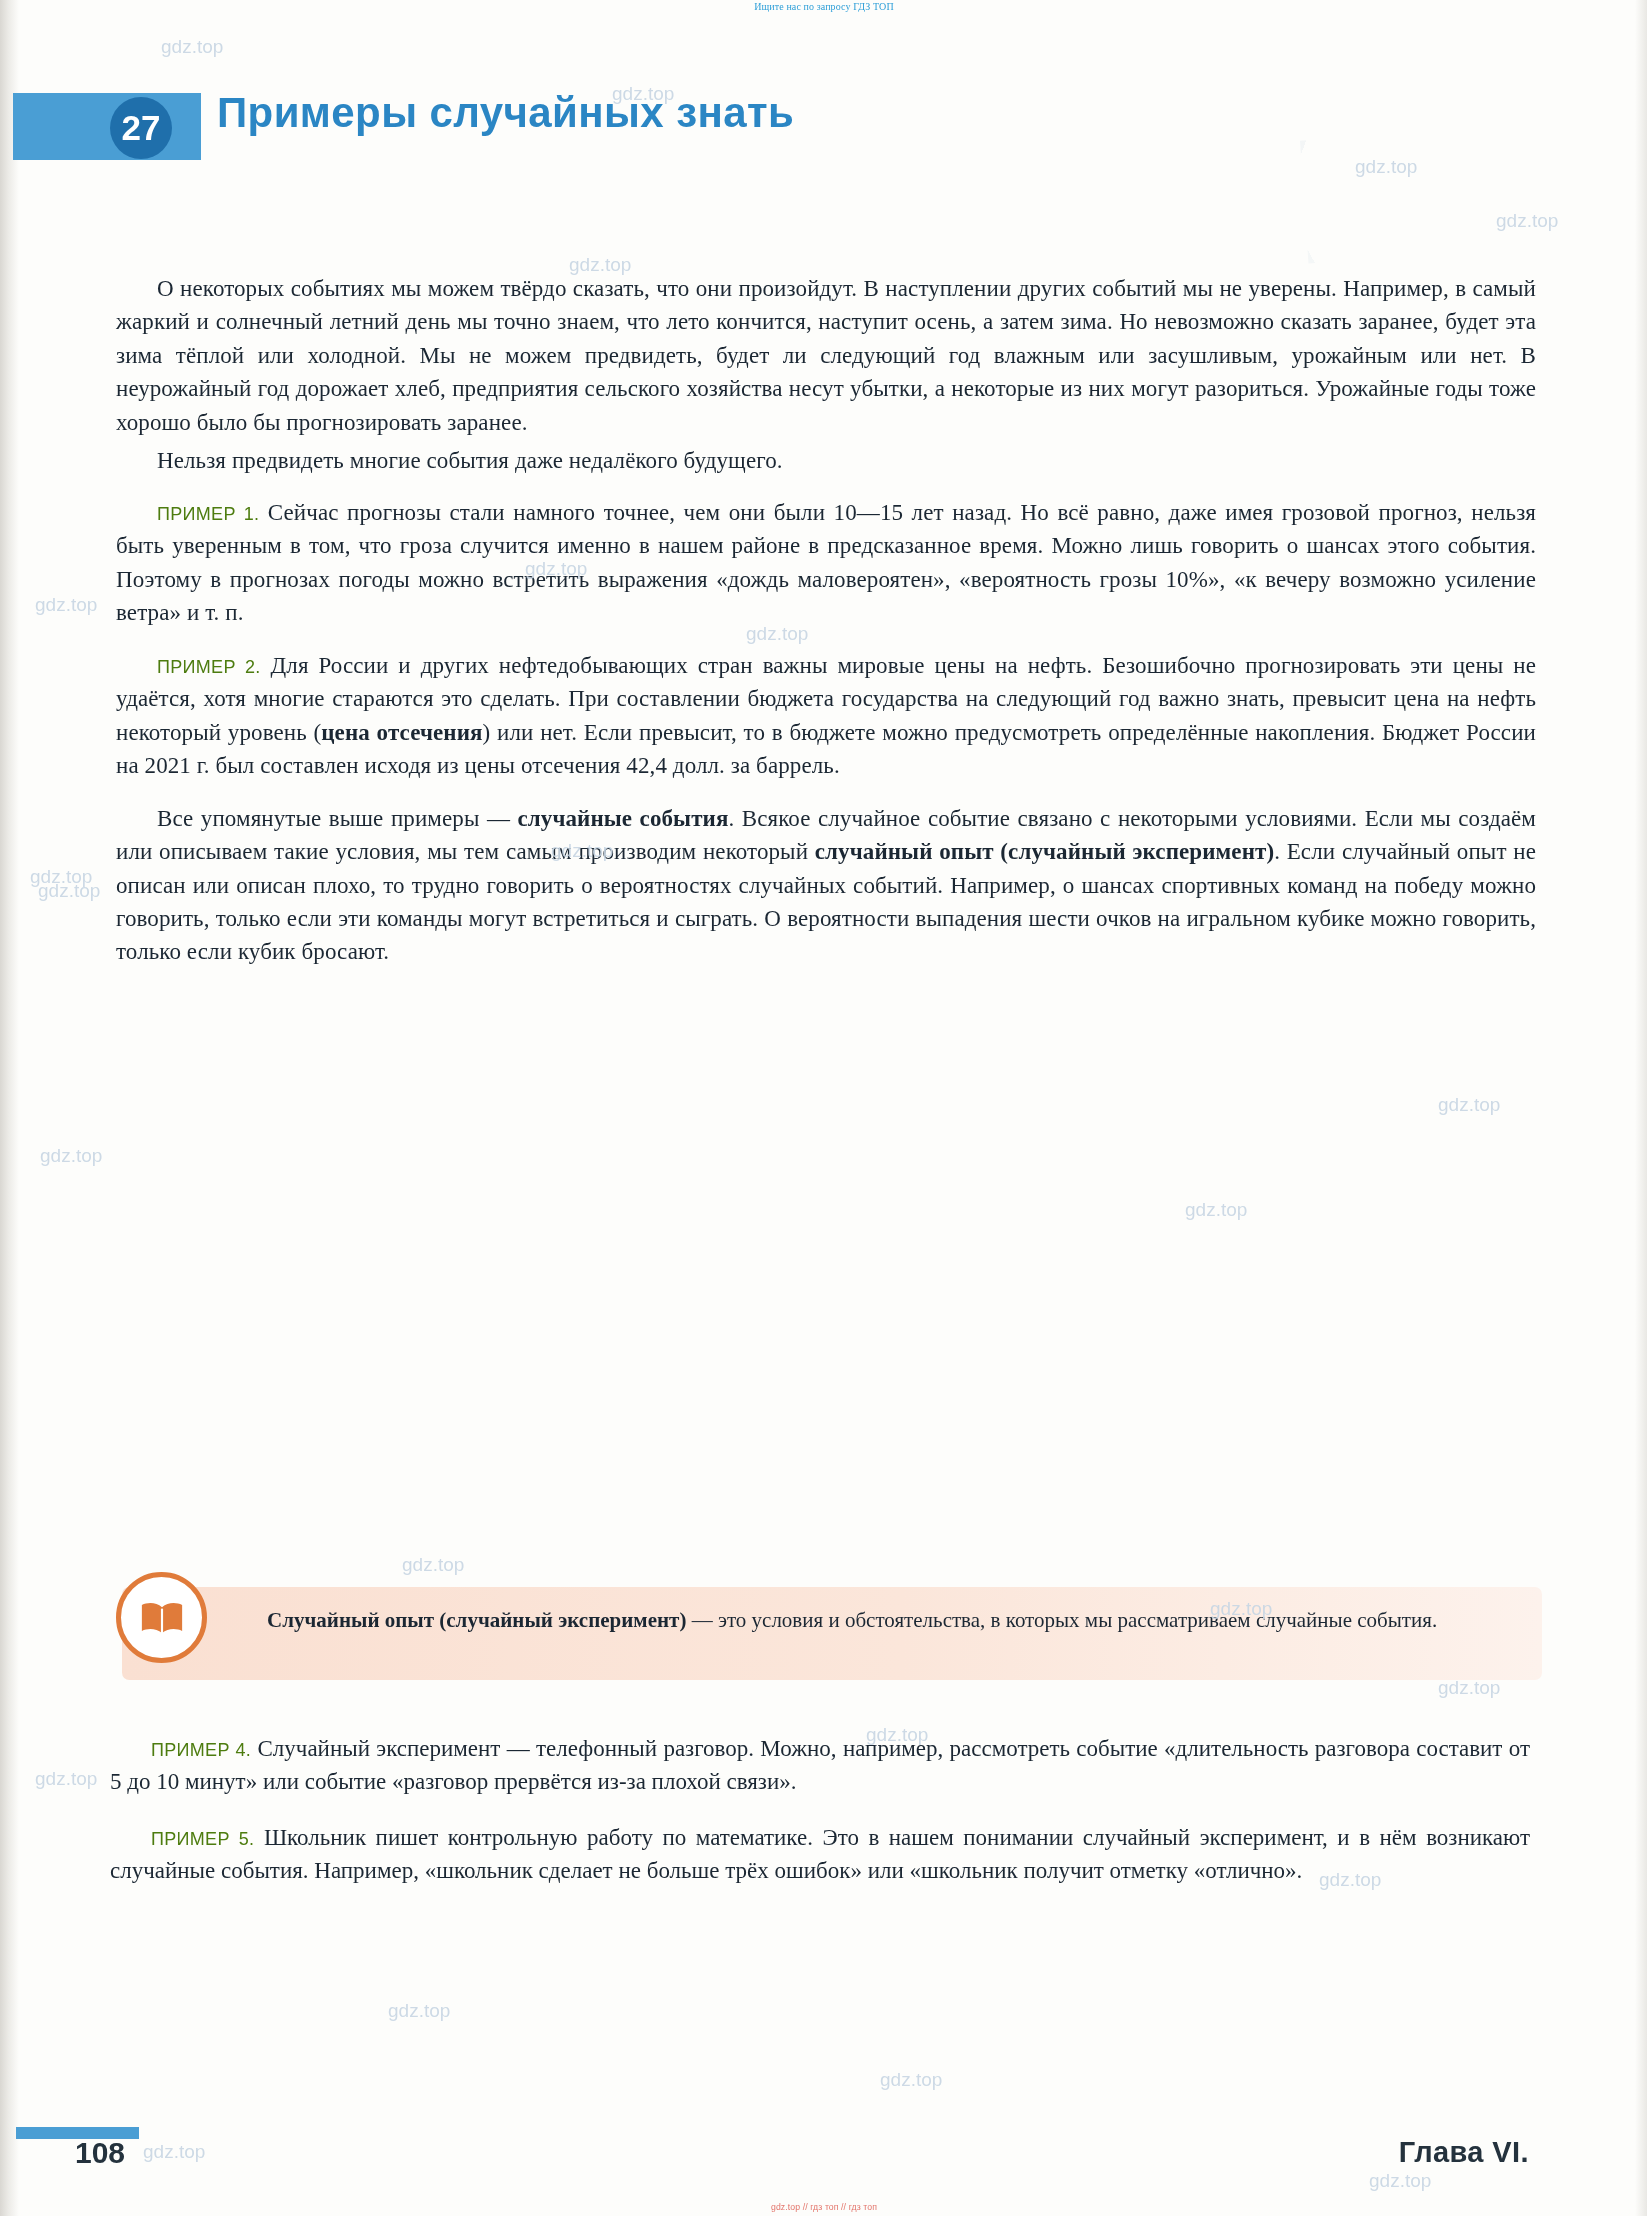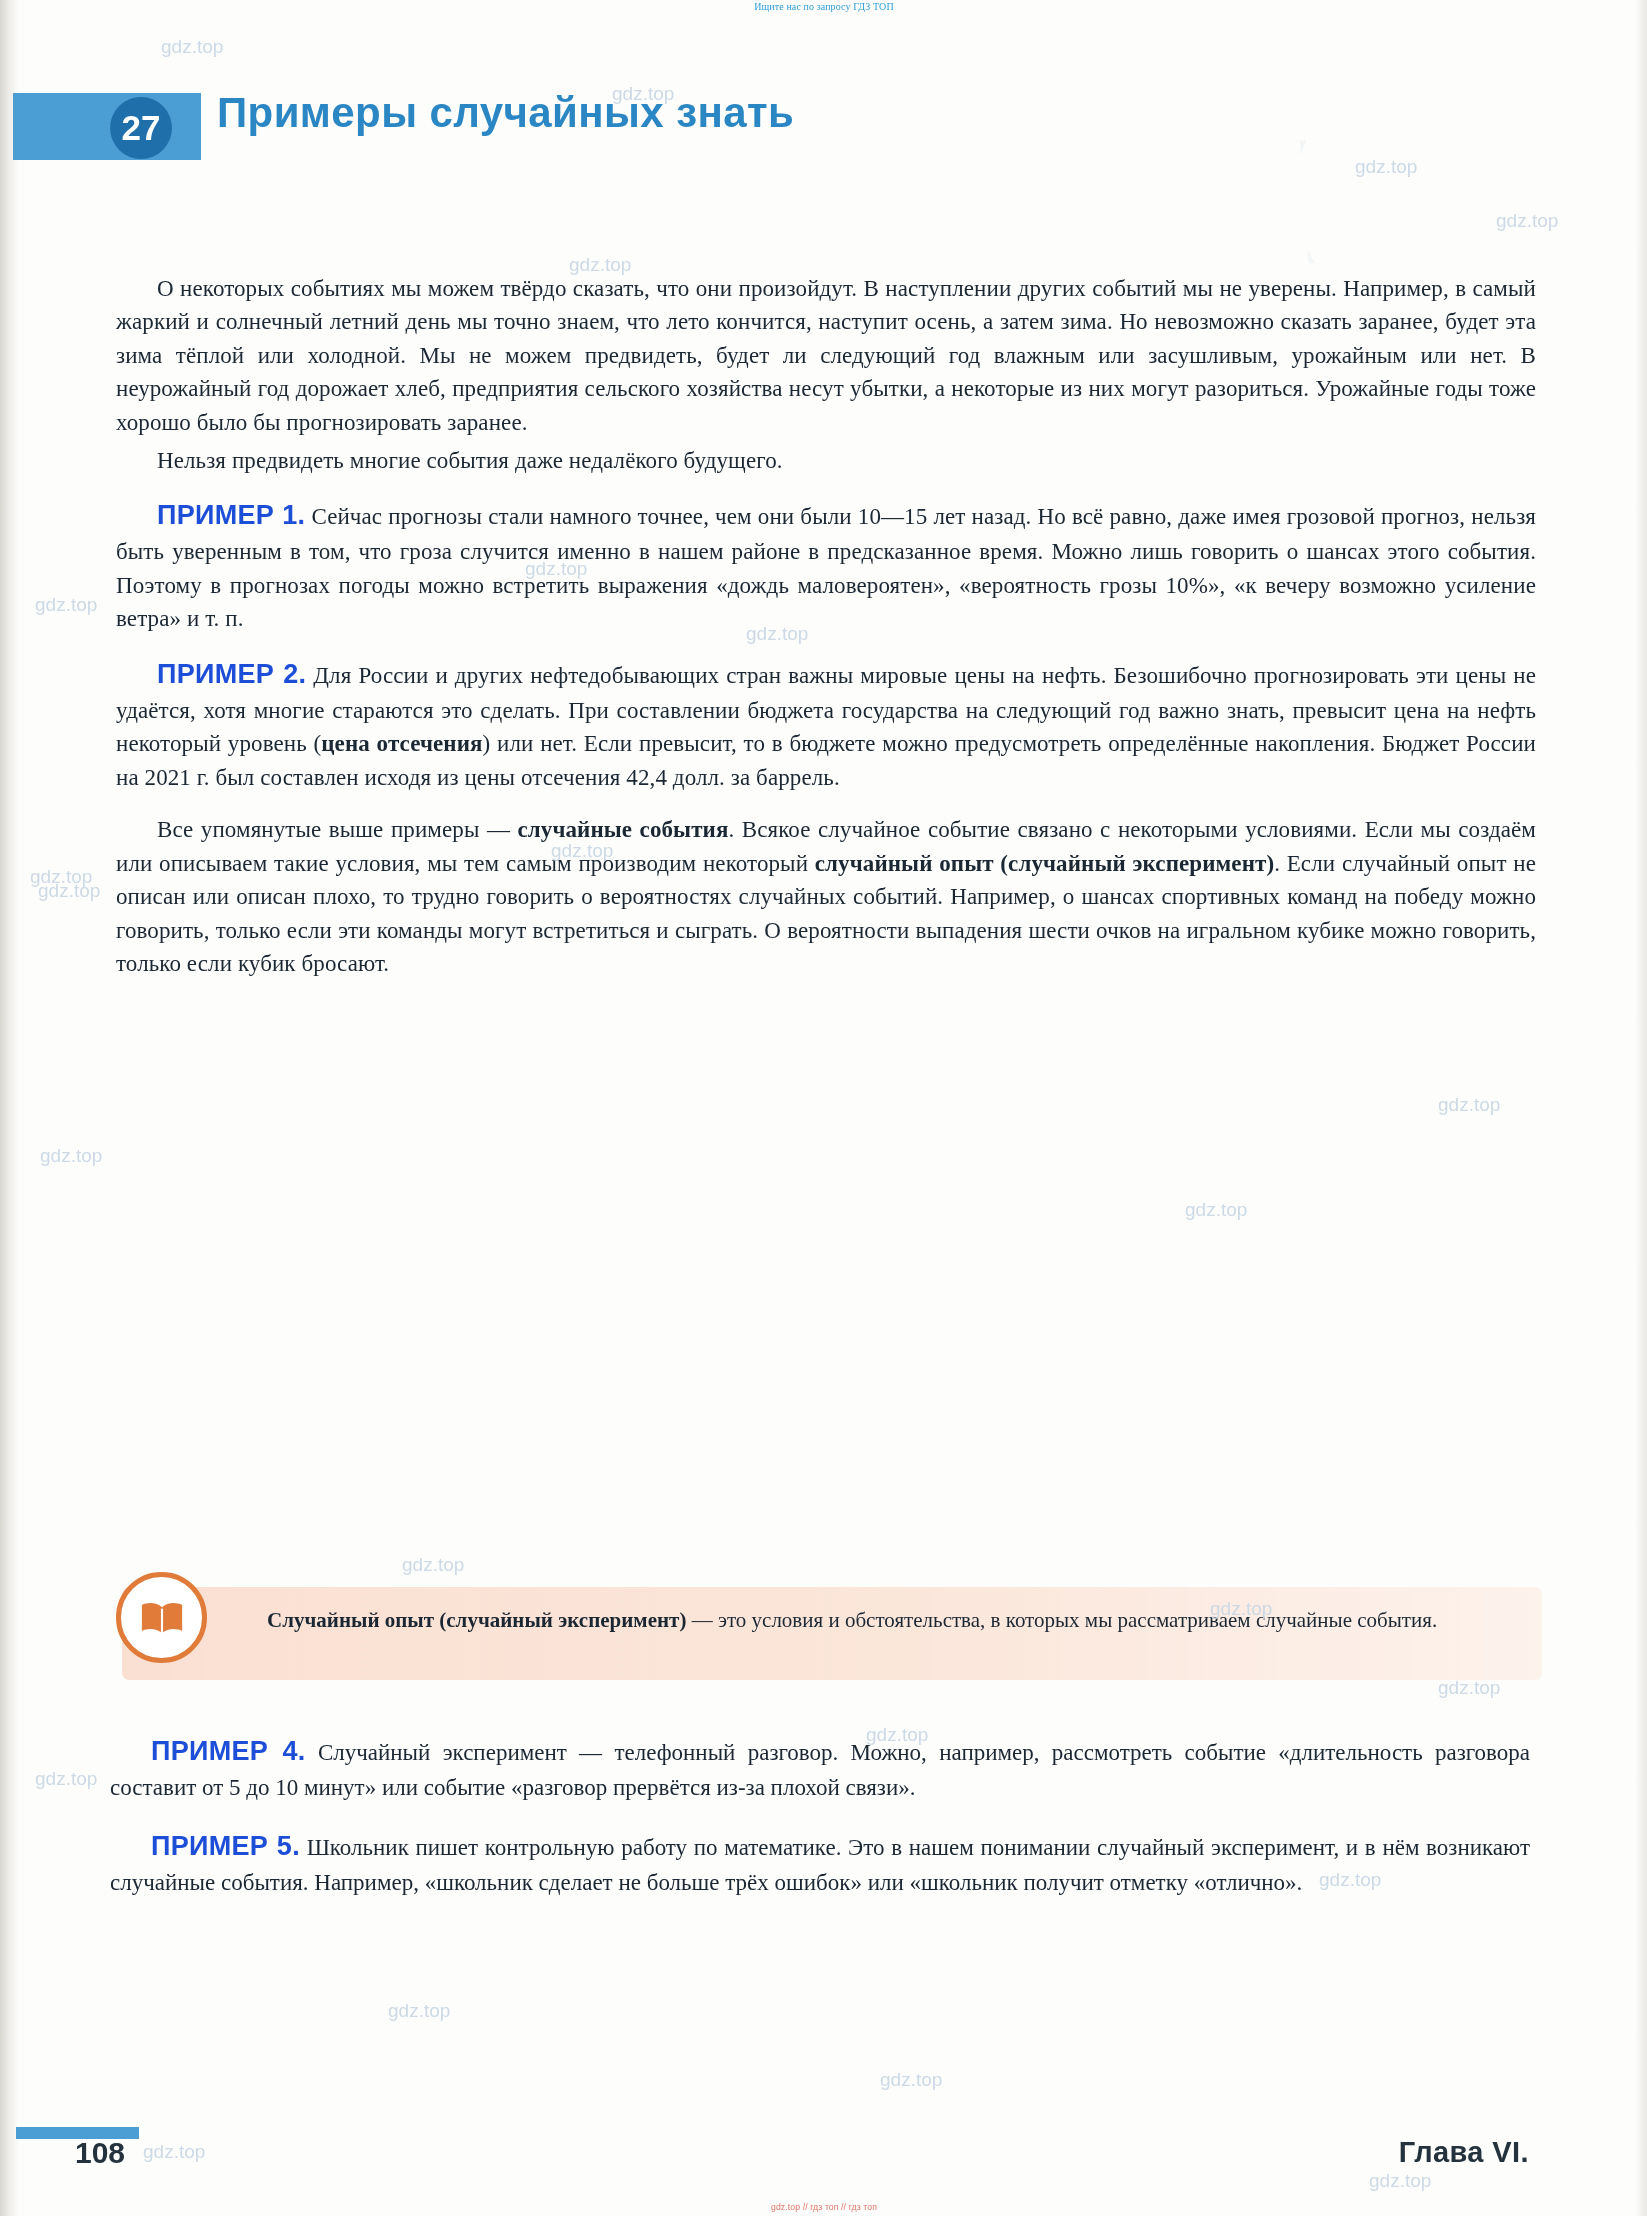--- a/index.html
+++ b/index.html
@@ -138,23 +138,23 @@
     letter-spacing: 0.1px;
   }
   .content p {
     margin: 0 0 4.3px 0;
     text-indent: 41px;
   }
   .content p.gap { margin-top: 19px; }
 
   .example-label {
     font-family: "Liberation Sans", sans-serif;
-    font-weight: bold;
-    font-size: 27px;
-    color: #1d4ed8;
+    font-weight: normal;
+    font-size: 18px;
+    color: #4d7c0f;
     letter-spacing: 0.3px;
   }
   b.term { font-weight: bold; }
 
   
   .callout {
     position: absolute;
     left: 122px;
     top: 1587px;
     width: 1420px;

